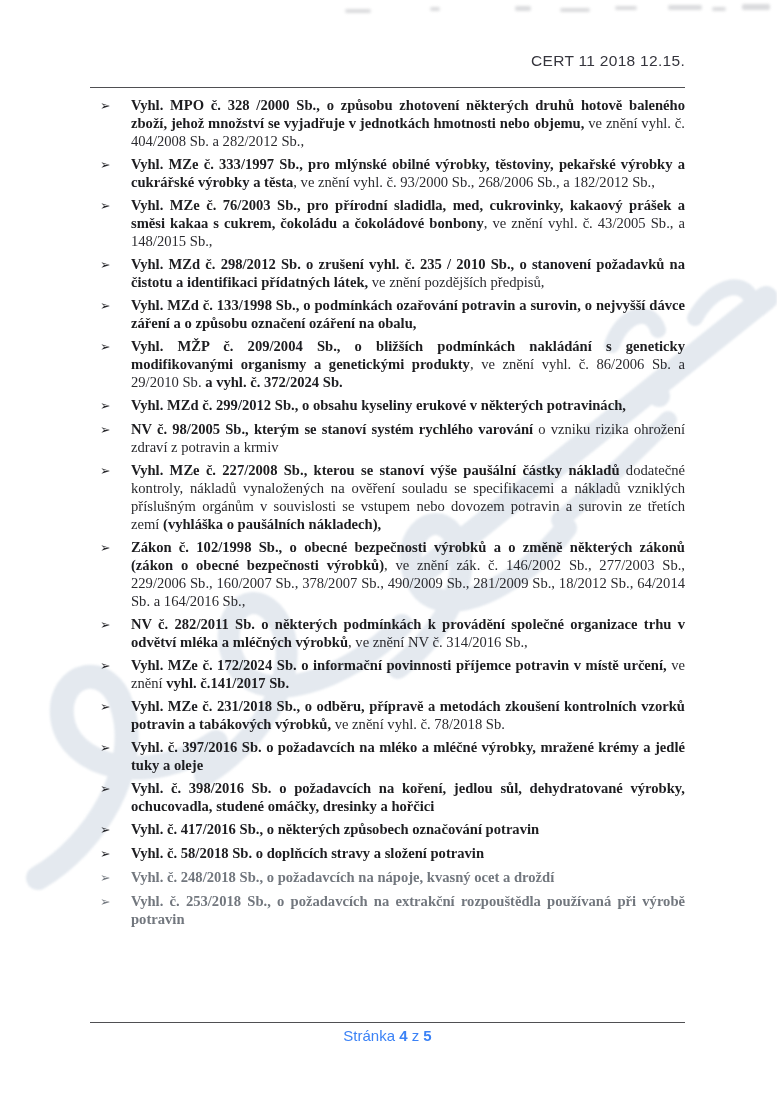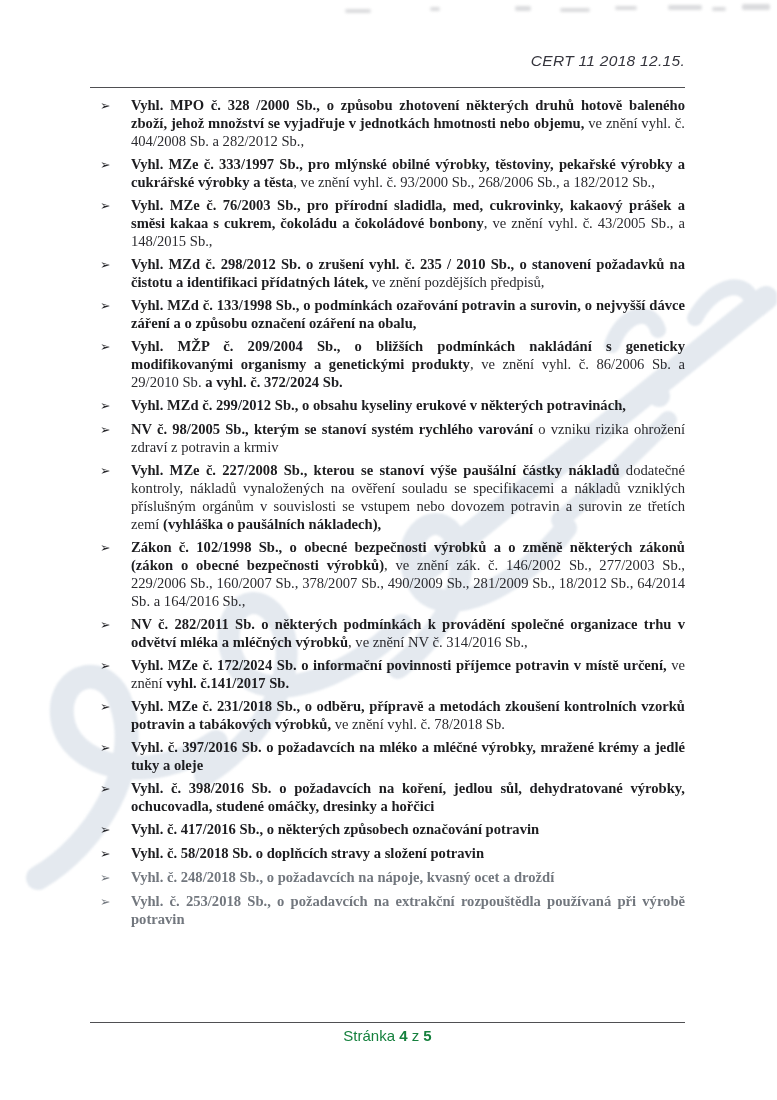--- a/index.html
+++ b/index.html
@@ -9,21 +9,21 @@
     font-family:"Liberation Serif", serif;
   }
   .page{position:absolute;inset:0;}
   
   .watermark{position:absolute;inset:0;pointer-events:none;filter:blur(1px);}
   
   .scan-artifact{position:absolute;background:#c7c8cc;border-radius:2px;filter:blur(1.6px);opacity:.65;}
   
   .doc-header{
     position:absolute;top:52px;right:92px;
-    font-family:"Liberation Sans", sans-serif;font-style:italic;
+    font-family:"Liberation Sans", sans-serif;
     font-size:15.5px;color:#35353d;letter-spacing:.3px;
   }
   .top-rule{
     position:absolute;top:87px;left:90px;width:595px;
     border-top:1.4px solid #4f4f52;
   }
   
   .list{
     position:absolute;top:96px;left:100px;width:585px;
   }
@@ -43,21 +43,21 @@
   .item.muted .item-text,
   .item.muted .seg-reg,
   .item.muted .bullet{color:#72777e;}
   
   .footer-rule{
     position:absolute;left:90px;top:1022px;width:595px;
     border-top:1.3px solid #4f4f52;
   }
   .footer-text{
     position:absolute;left:90px;top:1027px;width:595px;text-align:center;
-    font-family:"Liberation Sans", sans-serif;font-size:15px;color:#15803d;
+    font-family:"Liberation Sans", sans-serif;font-size:15px;color:#3b82f6;
   }
   .footer-text b{font-weight:700;}
 </style>
 </head>
 <body>
 
 <div class="page">
 
   <svg class="watermark" width="777" height="1100" viewBox="0 0 777 1100" xmlns="http://www.w3.org/2000/svg">
     <g fill="none" stroke="#d2dbe5" stroke-linecap="round" opacity="0.6">

